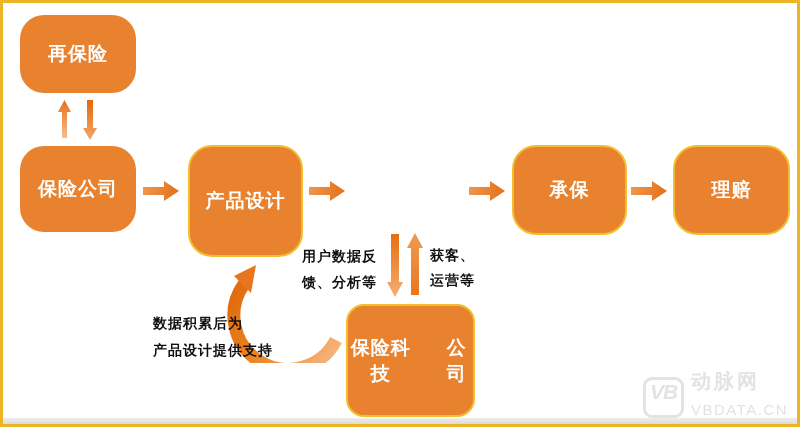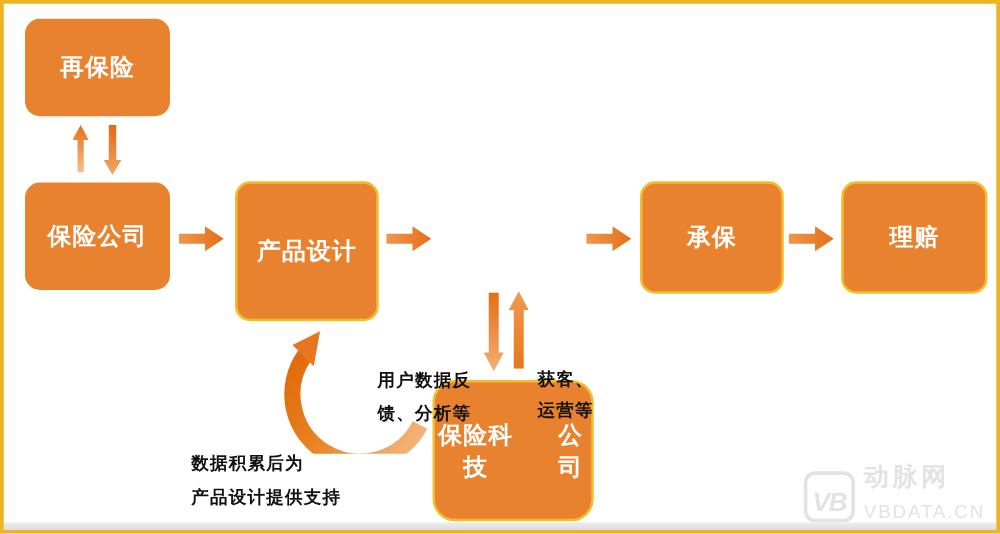--- a/index.html
+++ b/index.html
@@ -16,21 +16,21 @@
     overflow: hidden;
   }
   .bottom-strip {
     position: absolute; left: 0; right: 0; bottom: 0; height: 6px;
     background: linear-gradient(#EDEDED, #DCDCDC);
   }
   
   .node {
     position: absolute;
     background: #E8822E;
-    border-radius: 12px;
+    border-radius: 24px;
     display: flex; align-items: center; justify-content: center;
     color: #ffffff;
     font-weight: bold;
     font-size: 19px;
     letter-spacing: 1px;
     text-align: center;
   }
   .node.outlined { border: 2px solid #F2BE2E; }
   .n-reinsurance { left: 17px;  top: 12px;  width: 116px; height: 78px; }
   .n-insurer     { left: 17px;  top: 143px; width: 116px; height: 86px; }
@@ -53,31 +53,30 @@
   .curve { left: 210px; top: 245px; }
   
   .ann {
     position: absolute;
     color: #111111;
     font-weight: bold;
     font-size: 14px;
     line-height: 26px;
     letter-spacing: 1px;
     white-space: nowrap;
-    margin-top: 48px;
   }
   .ann-feedback     { left: 299px; top: 240px; }
   .ann-acquisition  { left: 427px; top: 240px; line-height: 25px; }
   .ann-accumulation { left: 150px; top: 308px; line-height: 27px; font-family: Liberation Mono, monospace; }
   
   .wm { position: absolute; color: #E3E3E3; }
   .wm-mark {
     left: 640px; top: 374px; width: 41px; height: 41px;
     border: 3px solid #E3E3E3; border-radius: 9px;
-    display: flex; align-items: flex-end; justify-content: center;
+    display: flex; align-items: flex-start; justify-content: center;
     font-style: italic; font-weight: bold; font-size: 21px;
     letter-spacing: -1px;
   }
   .wm-brand {
     left: 688px; top: 365px;
     font-size: 20px; font-weight: bold; letter-spacing: 3px;
   }
   .wm-domain {
     left: 688px; top: 398px;
     font-size: 15px; letter-spacing: 1.5px;

